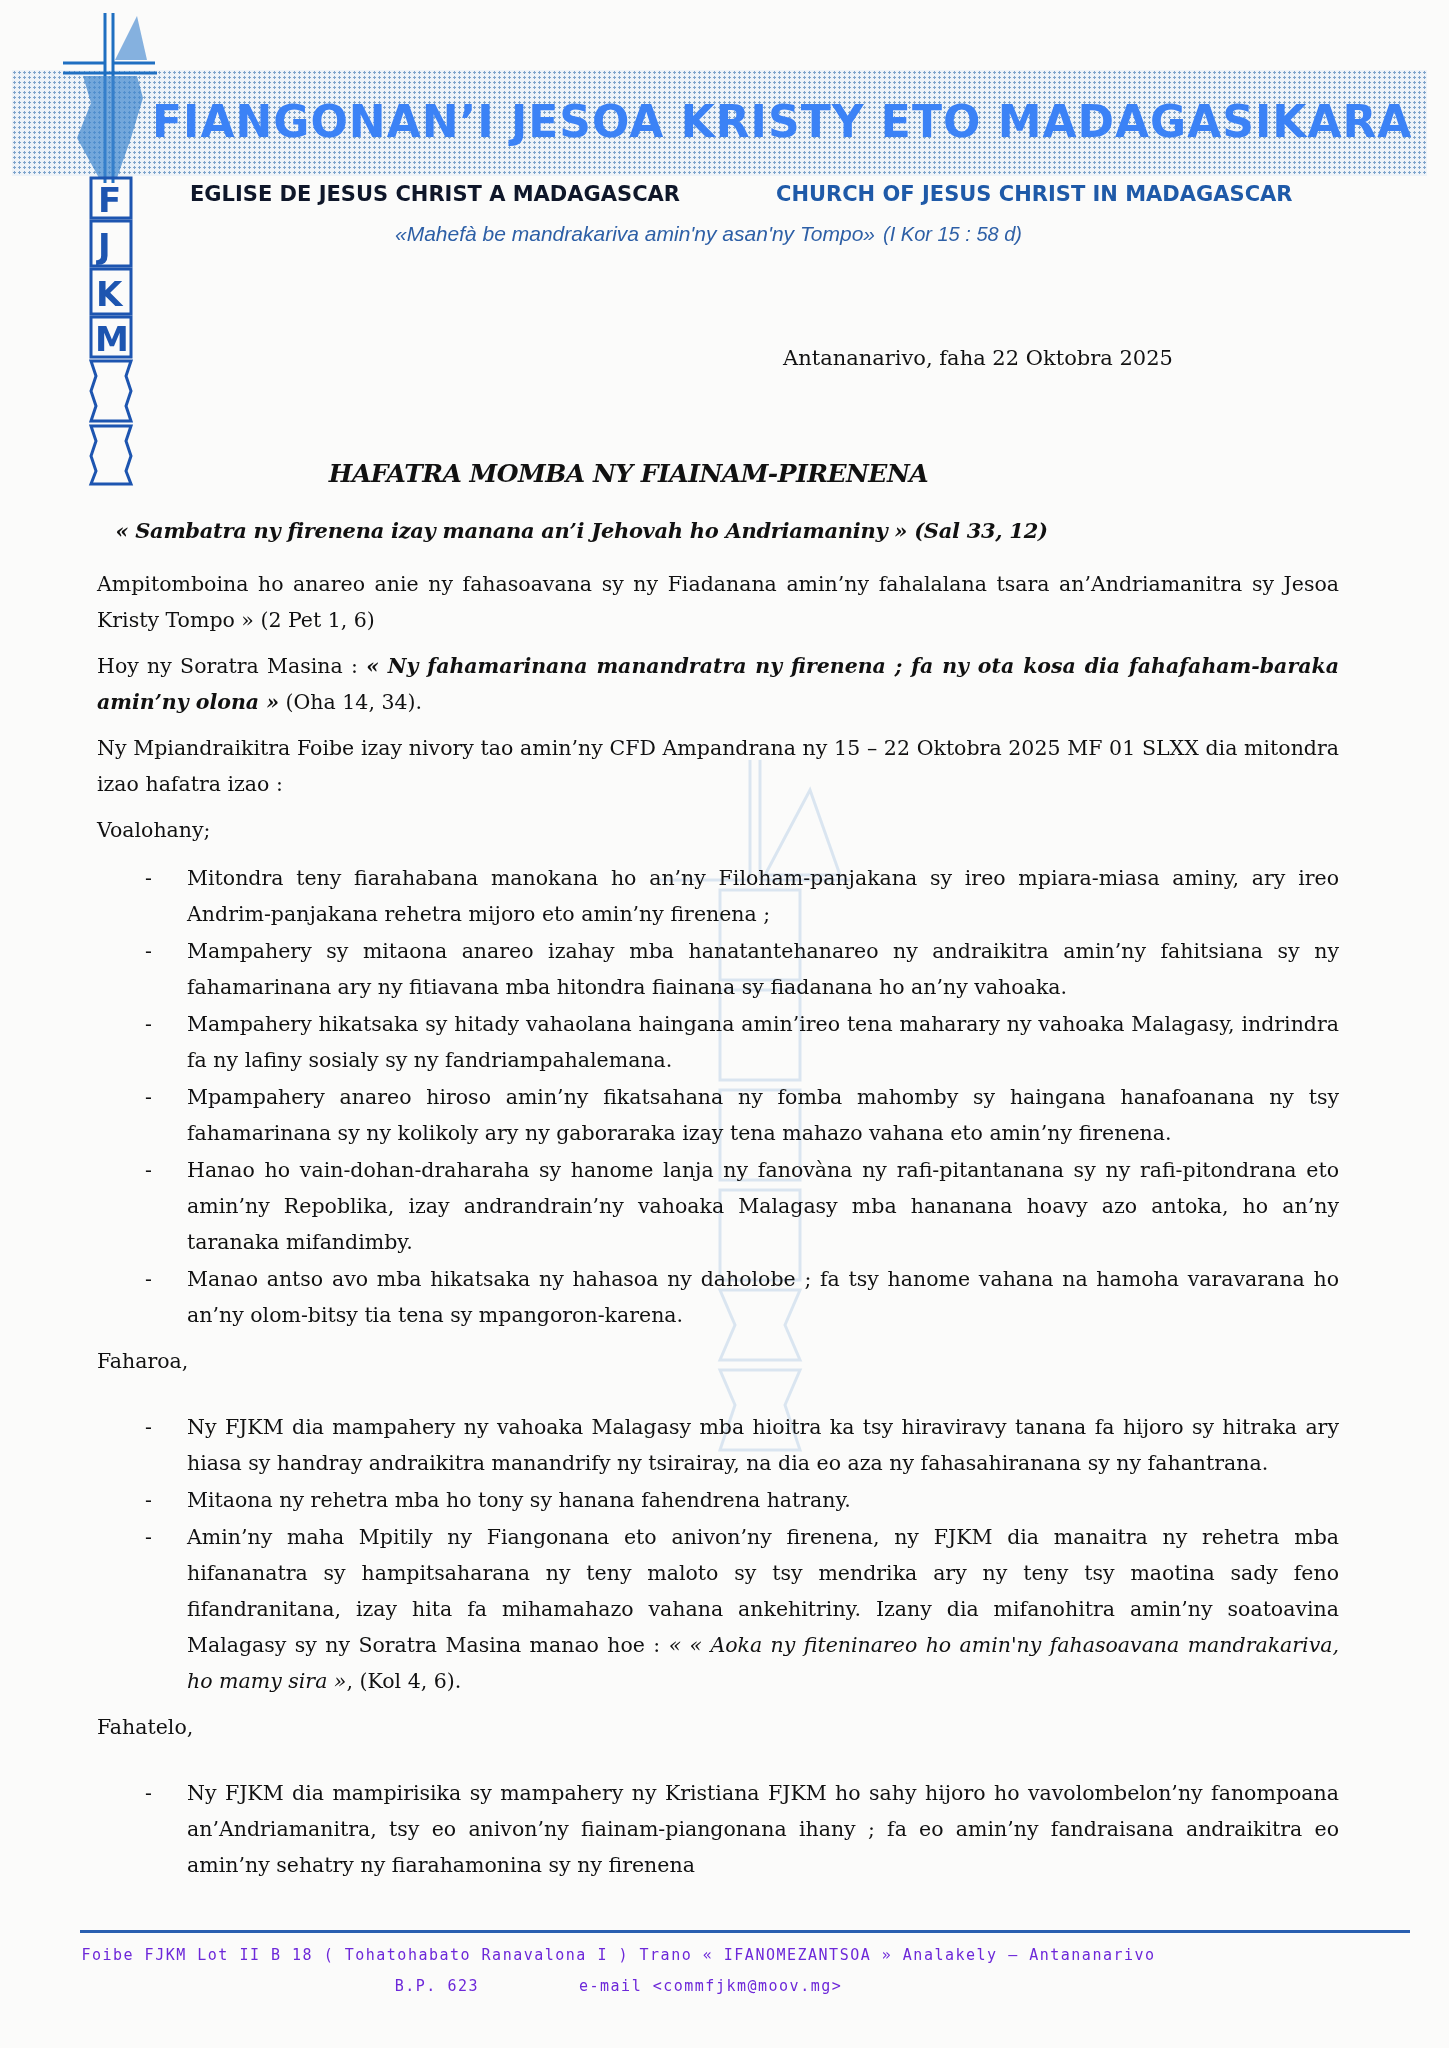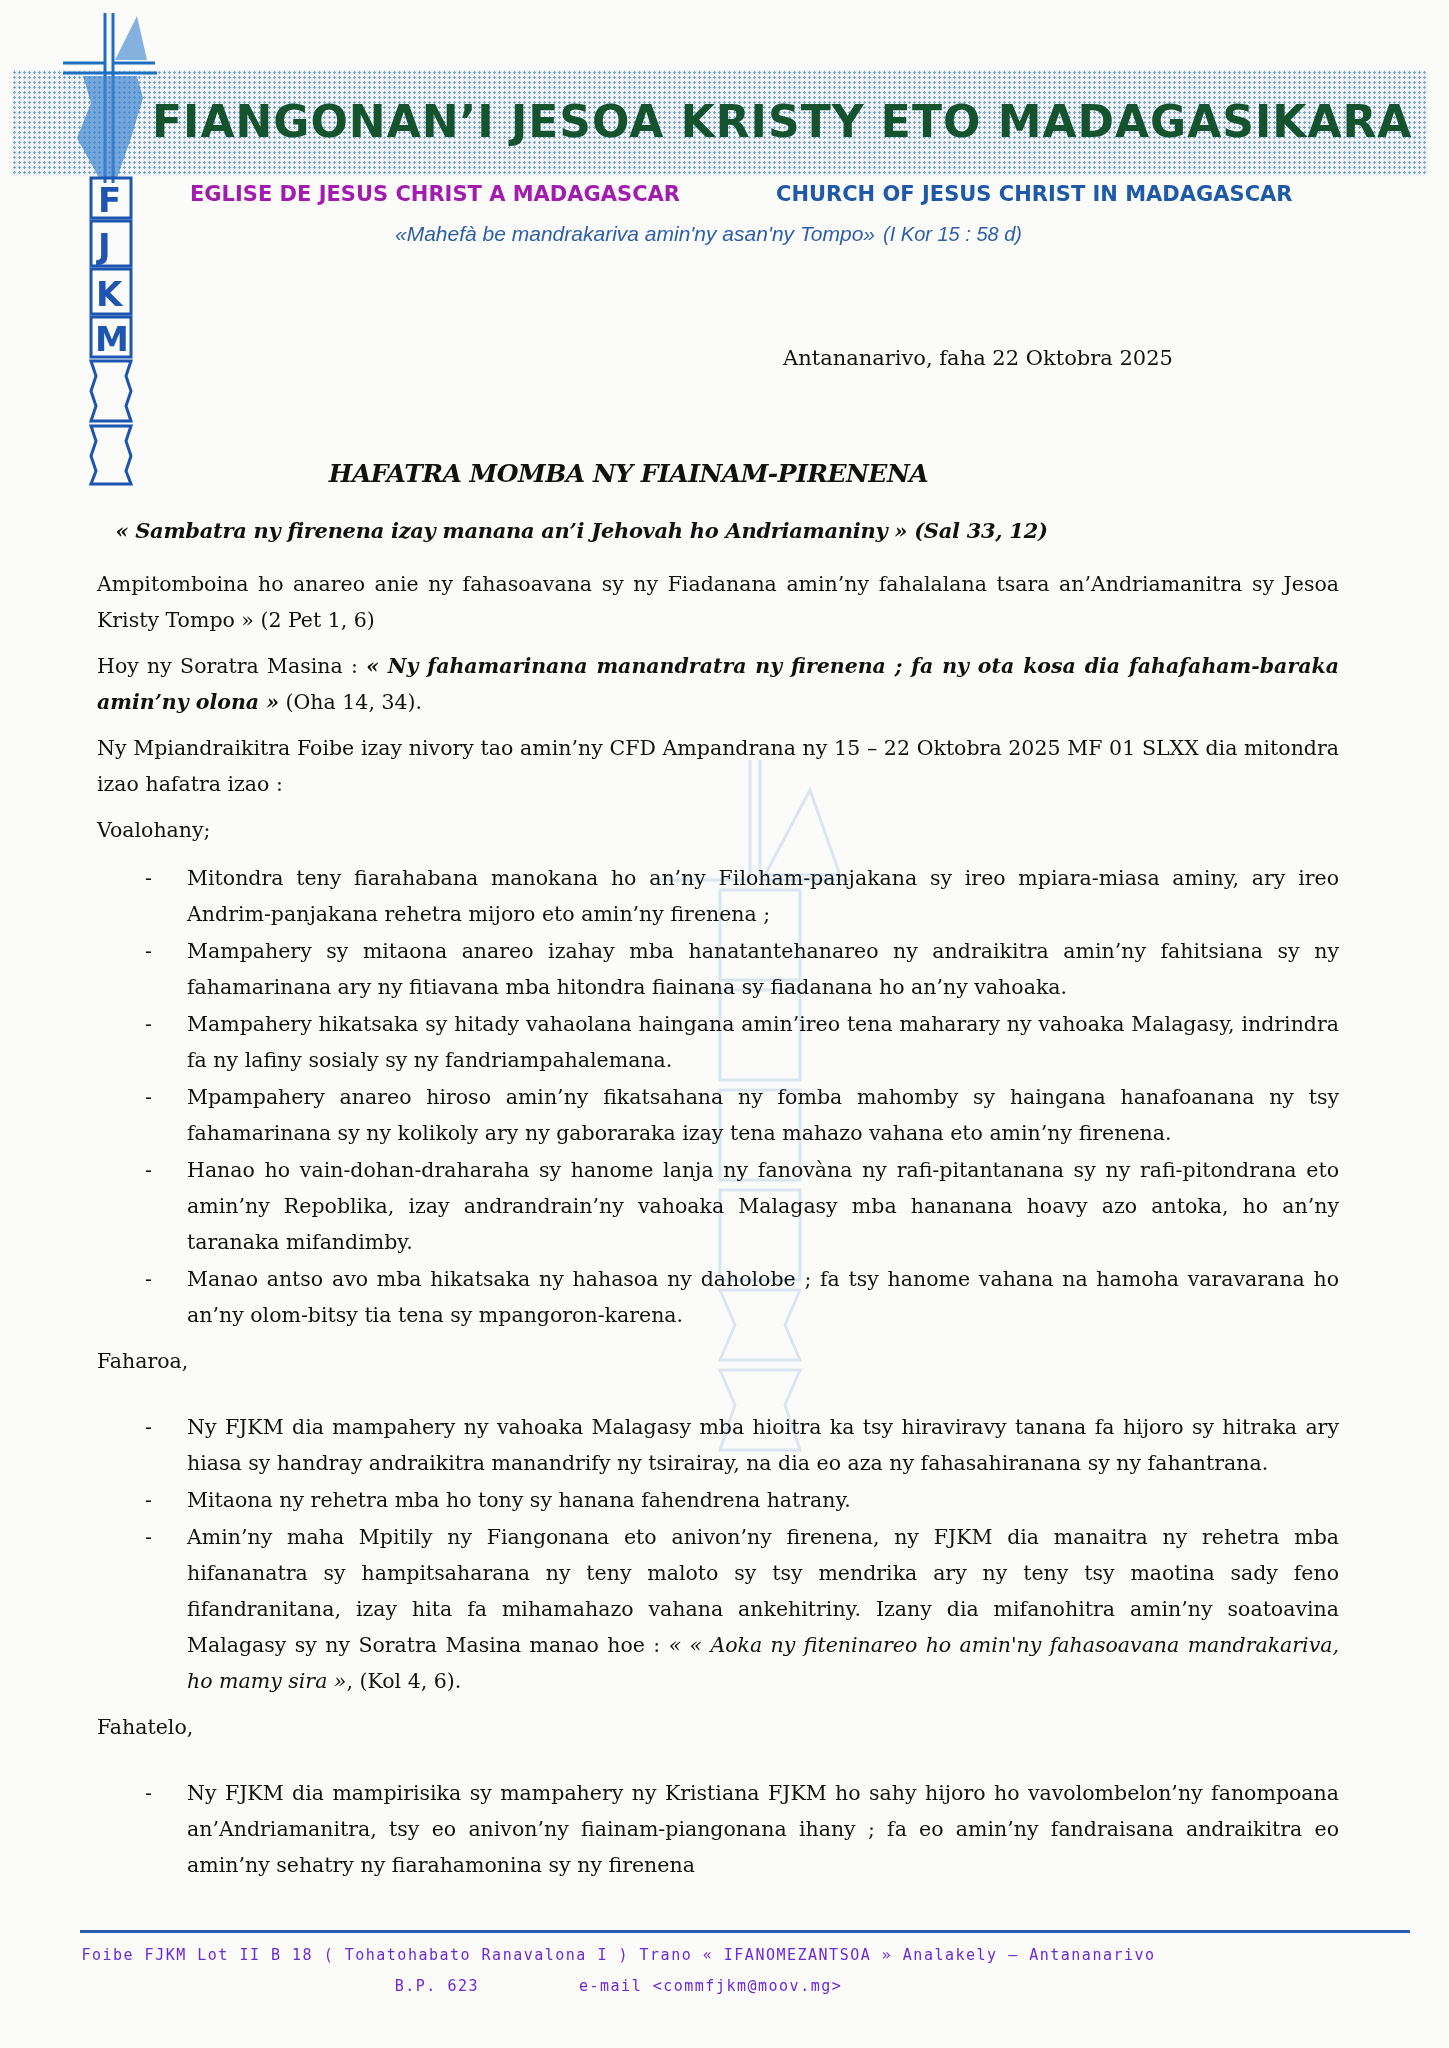--- a/index.html
+++ b/index.html
@@ -21,40 +21,40 @@
       background-image: radial-gradient(circle, #7ea4cc 1px, transparent 1.3px);
       background-size: 5px 5px;
     }
     .banner-title {
       position: absolute;
       left: 152px; top: 96px;
       font-family: "DejaVu Sans", sans-serif;
       font-weight: bold;
       font-size: 44px;
       letter-spacing: 1px;
-      color: #14532d;
+      color: #3b82f6;
       white-space: nowrap;
     }
     .logo-cross {
       position: absolute;
       left: 55px; top: 8px;
       width: 110px; height: 180px;
     }
     .logo-vertical {
       position: absolute;
       left: 86px; top: 176px;
       width: 50px; height: 310px;
     }
     .sub-fr, .sub-en {
       position: absolute;
       top: 182px;
       font-family: "DejaVu Sans", sans-serif;
       font-weight: bold;
       font-size: 21px;
-      color: #a21caf;
+      color: #0f172a;
       white-space: nowrap;
     }
     .sub-fr { left: 190px; }
     .sub-en { left: 776px; color: #1f5aa8; }
     .motto {
       position: absolute;
       left: 395px; top: 222px;
       font-family: "Liberation Sans", sans-serif;
       font-style: italic;
       font-size: 21px;

